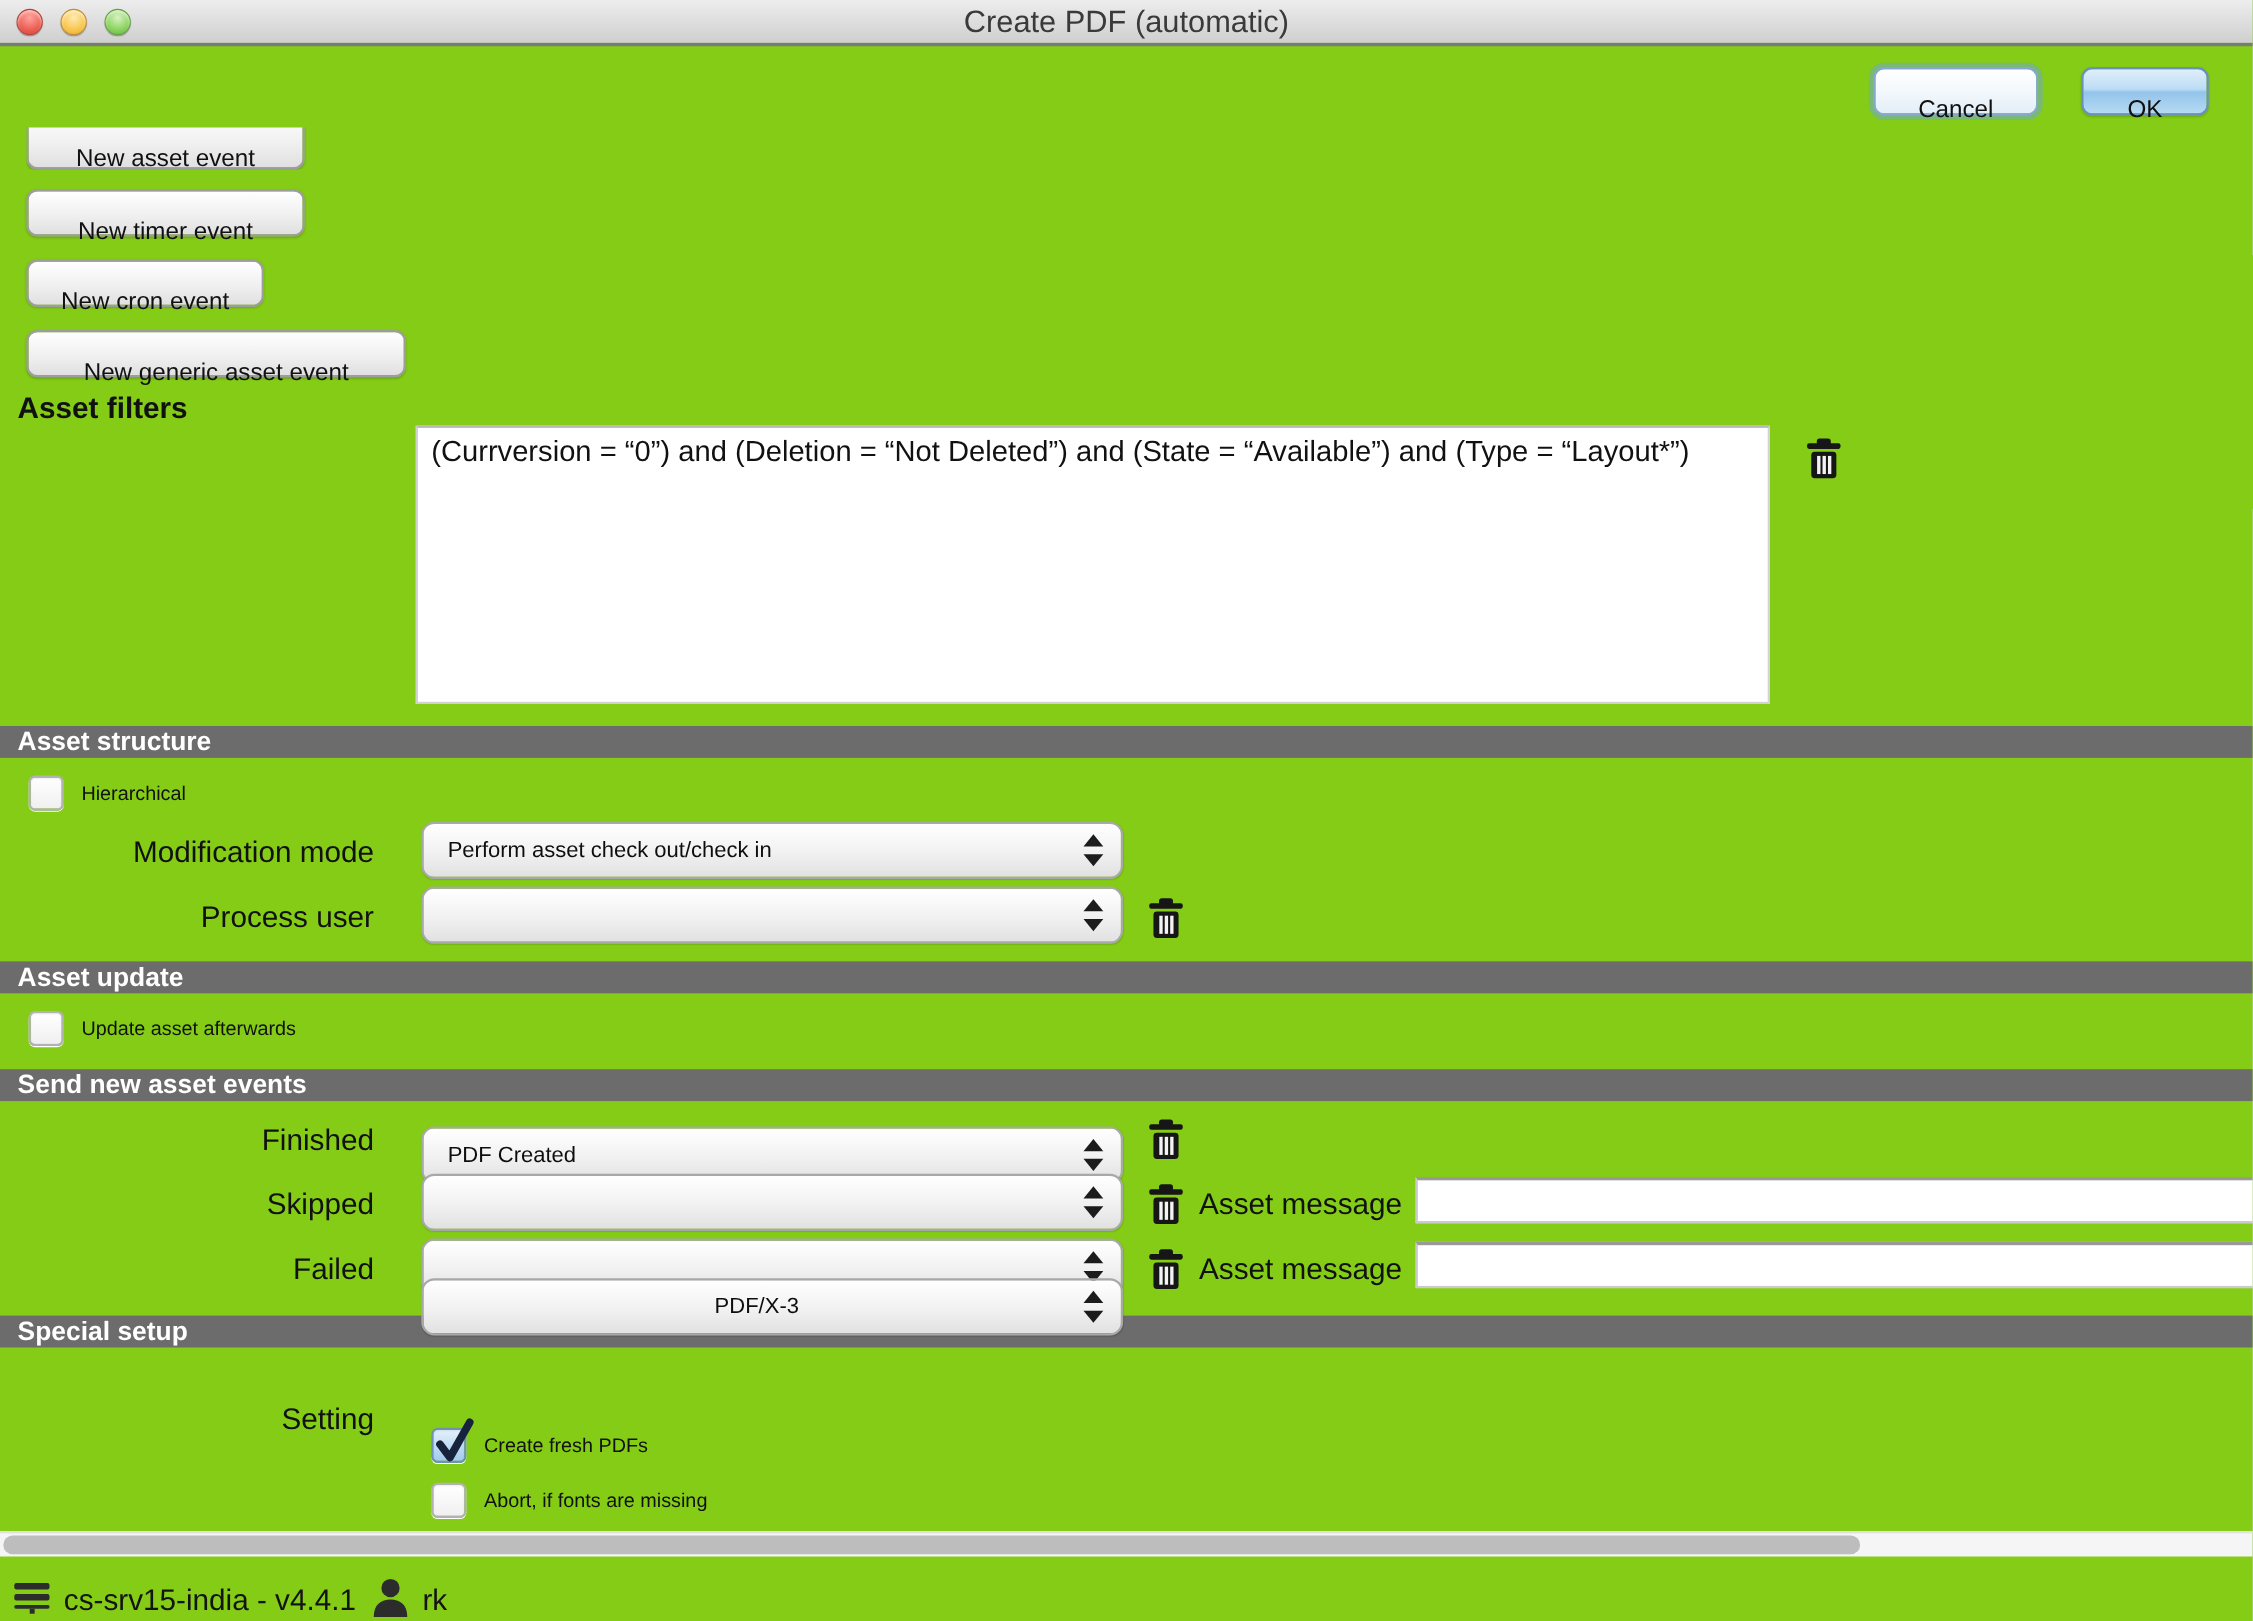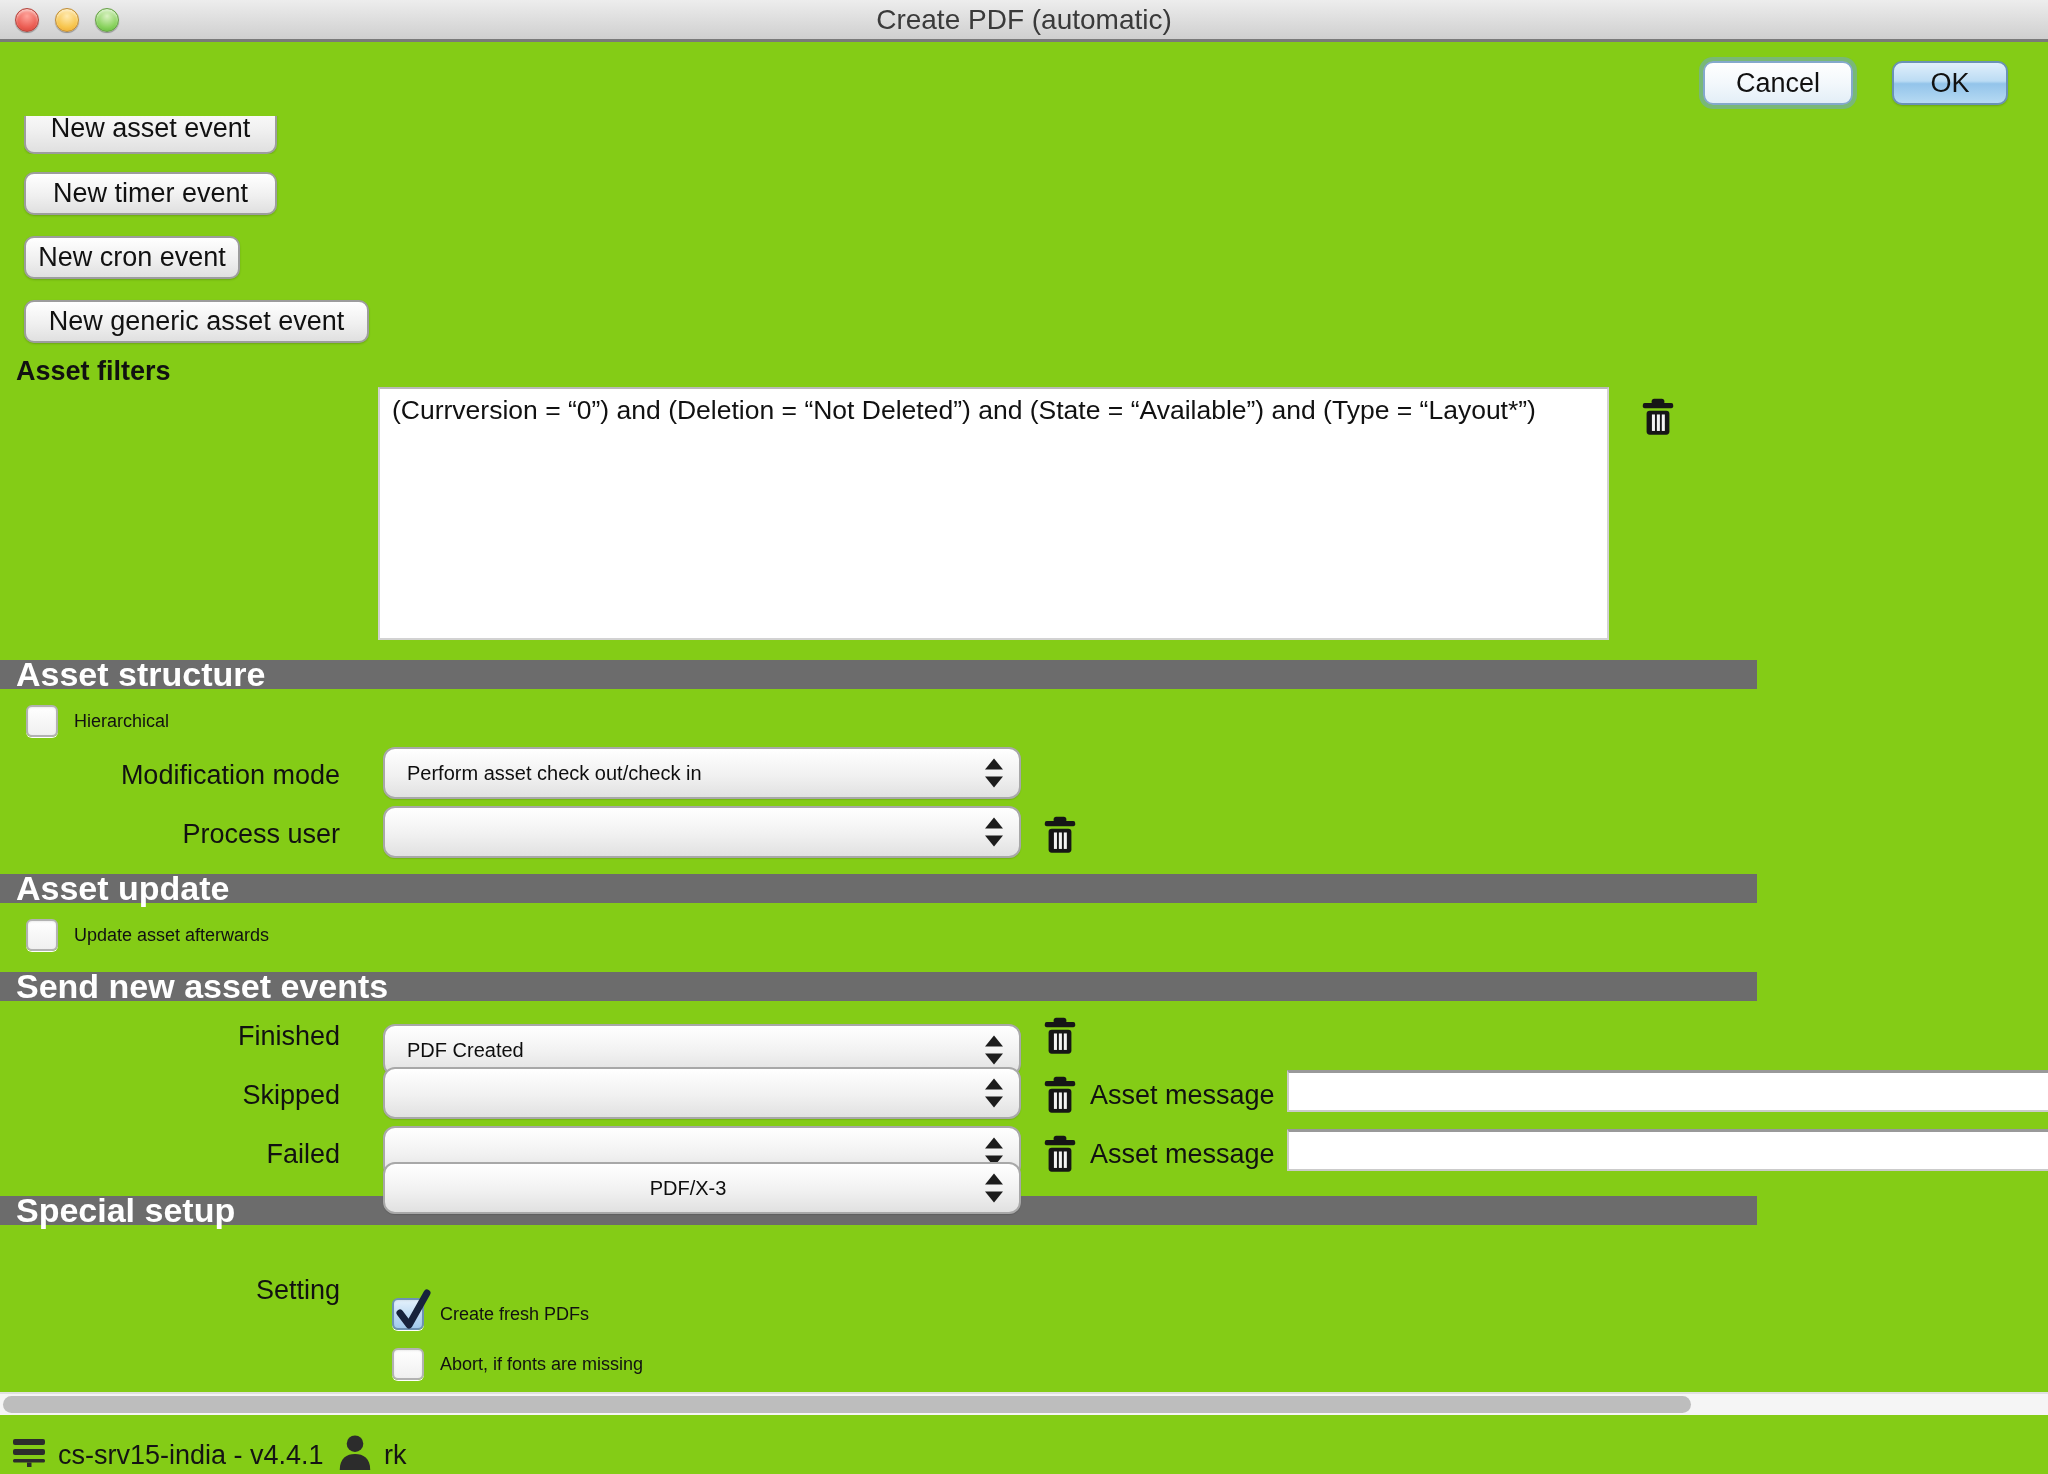--- a/index.html
+++ b/index.html
@@ -15,37 +15,37 @@
     font-size:28px;color:#3a3a3a;}
   .traffic{position:absolute;left:15px;top:8px;display:flex;gap:16px;}
   .light{width:24px;height:24px;border-radius:50%;box-sizing:border-box;
     box-shadow:inset 0 2px 3px rgba(255,255,255,.65),0 1px 1px rgba(0,0,0,.35);}
   .light.red{background:radial-gradient(circle at 50% 32%,#ffa39b,#ec5f55 60%,#cf3a30);border:1px solid #b2453d;}
   .light.yellow{background:radial-gradient(circle at 50% 32%,#ffeab0,#f7c64f 60%,#eda327);border:1px solid #c08d35;}
   .light.green{background:radial-gradient(circle at 50% 32%,#d9f2c2,#8bd360 60%,#57b52f);border:1px solid #66a046;}
   
   .push{position:absolute;box-sizing:border-box;border:2px solid #9d9d9d;border-radius:10px;
     background:linear-gradient(#ffffff,#f0f0f0 55%,#e0e0e0);
-    font-family:"Liberation Sans",sans-serif;font-size:27px;color:#111;text-align:center;
-    box-shadow:0 1px 2px rgba(0,0,0,.18);padding:0;}
+    font-family:"Liberation Sans",sans-serif;font-size:22px;color:#111;text-align:center;
+    box-shadow:0 1px 2px rgba(0,0,0,.18);padding:16px;}
   .btn-clip{position:absolute;left:24px;top:116px;width:257px;height:38px;overflow:hidden;}
   .btn-clip .push{left:0;top:-14px;width:253px;height:52px;line-height:48px;}
   .btn-timer{left:24px;top:172px;width:253px;height:43px;line-height:39px;}
   .btn-cron{left:24px;top:236px;width:216px;height:43px;line-height:39px;}
   .btn-generic{left:24px;top:300px;width:345px;height:43px;line-height:39px;}
   .btn-cancel{left:1703px;top:61px;width:150px;height:44px;line-height:40px;
     border:2px solid #84a9cc;background:linear-gradient(#ffffff,#f3f8fc 50%,#e3eef7);
     box-shadow:0 0 0 4px rgba(110,163,216,.5);}
   .btn-ok{left:1892px;top:61px;width:116px;height:44px;line-height:40px;
     border:2px solid #6a92b6;
     background:linear-gradient(#e0effb 0%,#bcdcf4 45%,#93c4ea 52%,#b6daf3 100%);}
   
   .bold-label{position:absolute;font-size:27px;font-weight:bold;color:#111;}
-  .secbar{position:absolute;left:0;width:1757px;height:29px;background:#6c6c6c;color:#ffffff;
-    font-weight:bold;font-size:34px;line-height:29px;padding-left:16px;box-sizing:border-box;}
+  .secbar{position:absolute;left:0;width:2048px;height:29px;background:#6c6c6c;color:#ffffff;
+    font-weight:bold;font-size:24px;line-height:29px;padding-left:16px;box-sizing:border-box;}
   .rowlabel{position:absolute;left:0;width:340px;text-align:right;font-size:27px;color:#111;white-space:nowrap;}
   
   .filter-area{position:absolute;left:378px;top:387px;width:1231px;height:253px;box-sizing:border-box;
     background:#ffffff;border:2px solid #d2d2d2;border-top-color:#b9b9b9;resize:none;
     font-family:"Liberation Sans",sans-serif;font-size:26.5px;color:#111;padding:6px 12px;outline:none;}
   
   .dd{position:absolute;left:383px;width:638px;height:52px;box-sizing:border-box;
     border:2px solid #a8a8a8;border-radius:12px;
     background:linear-gradient(#ffffff,#f1f1f1 55%,#e1e1e1);
     box-shadow:0 1px 1px rgba(0,0,0,.12);}

